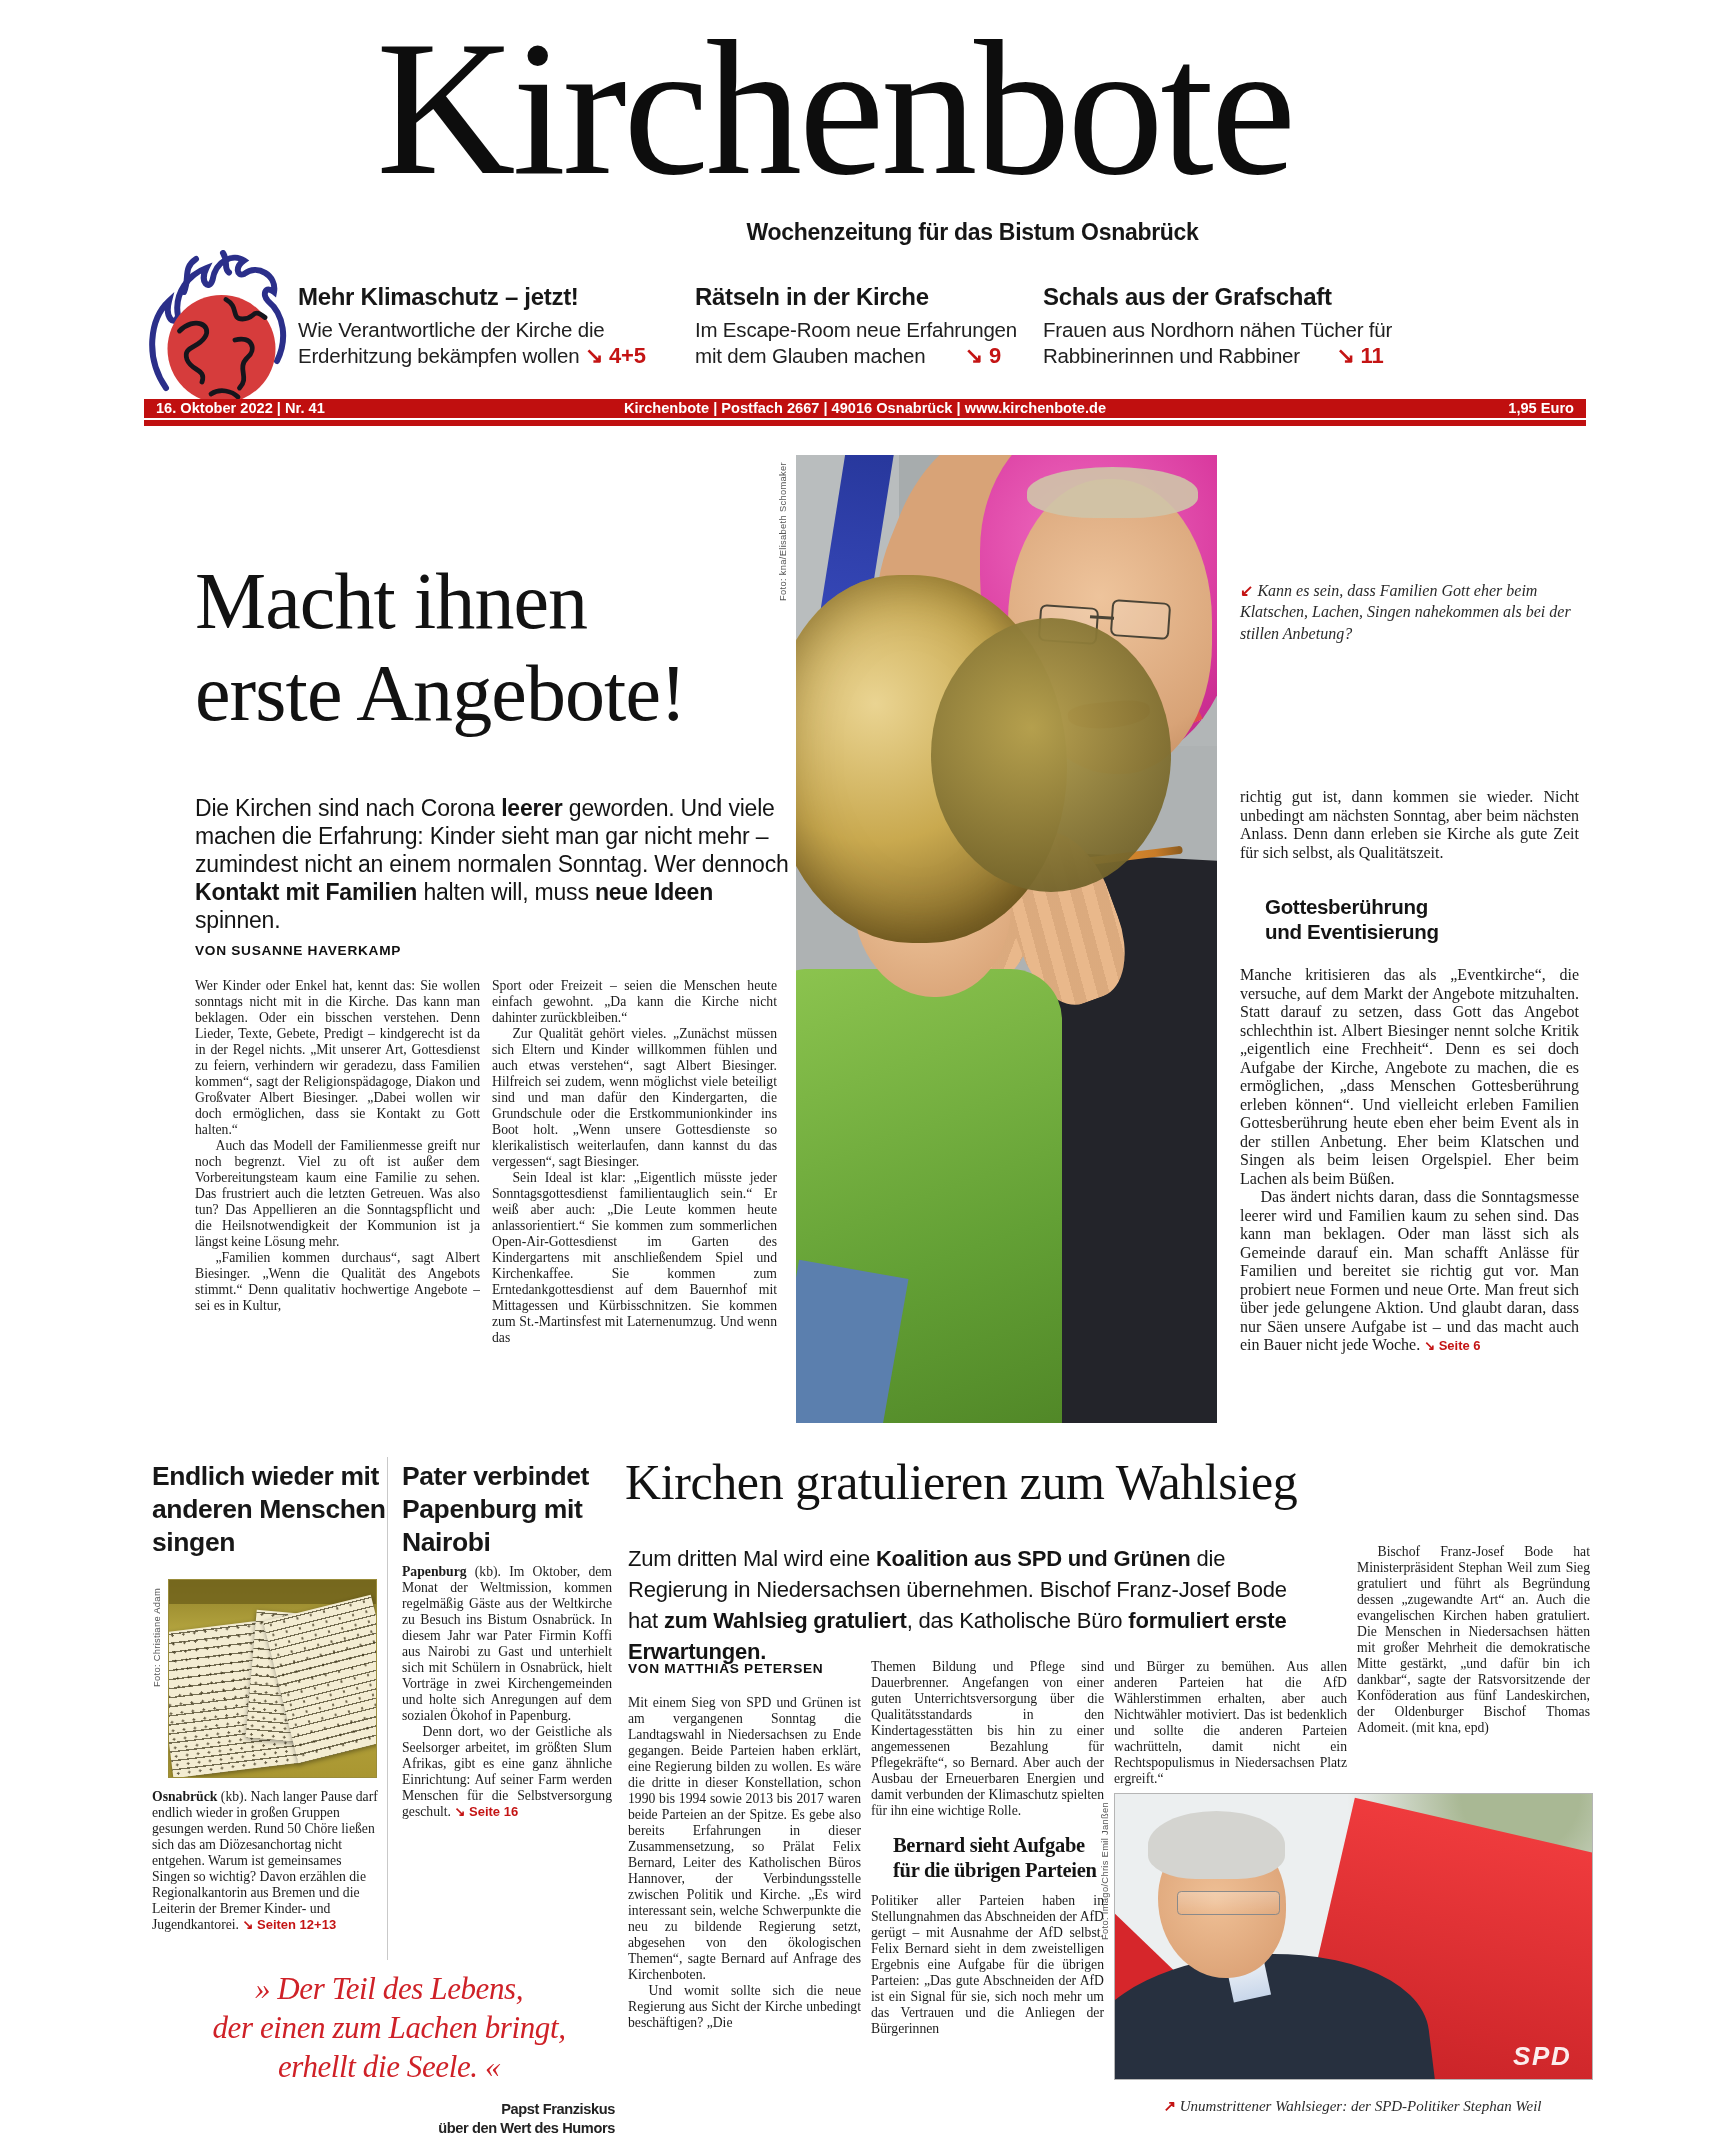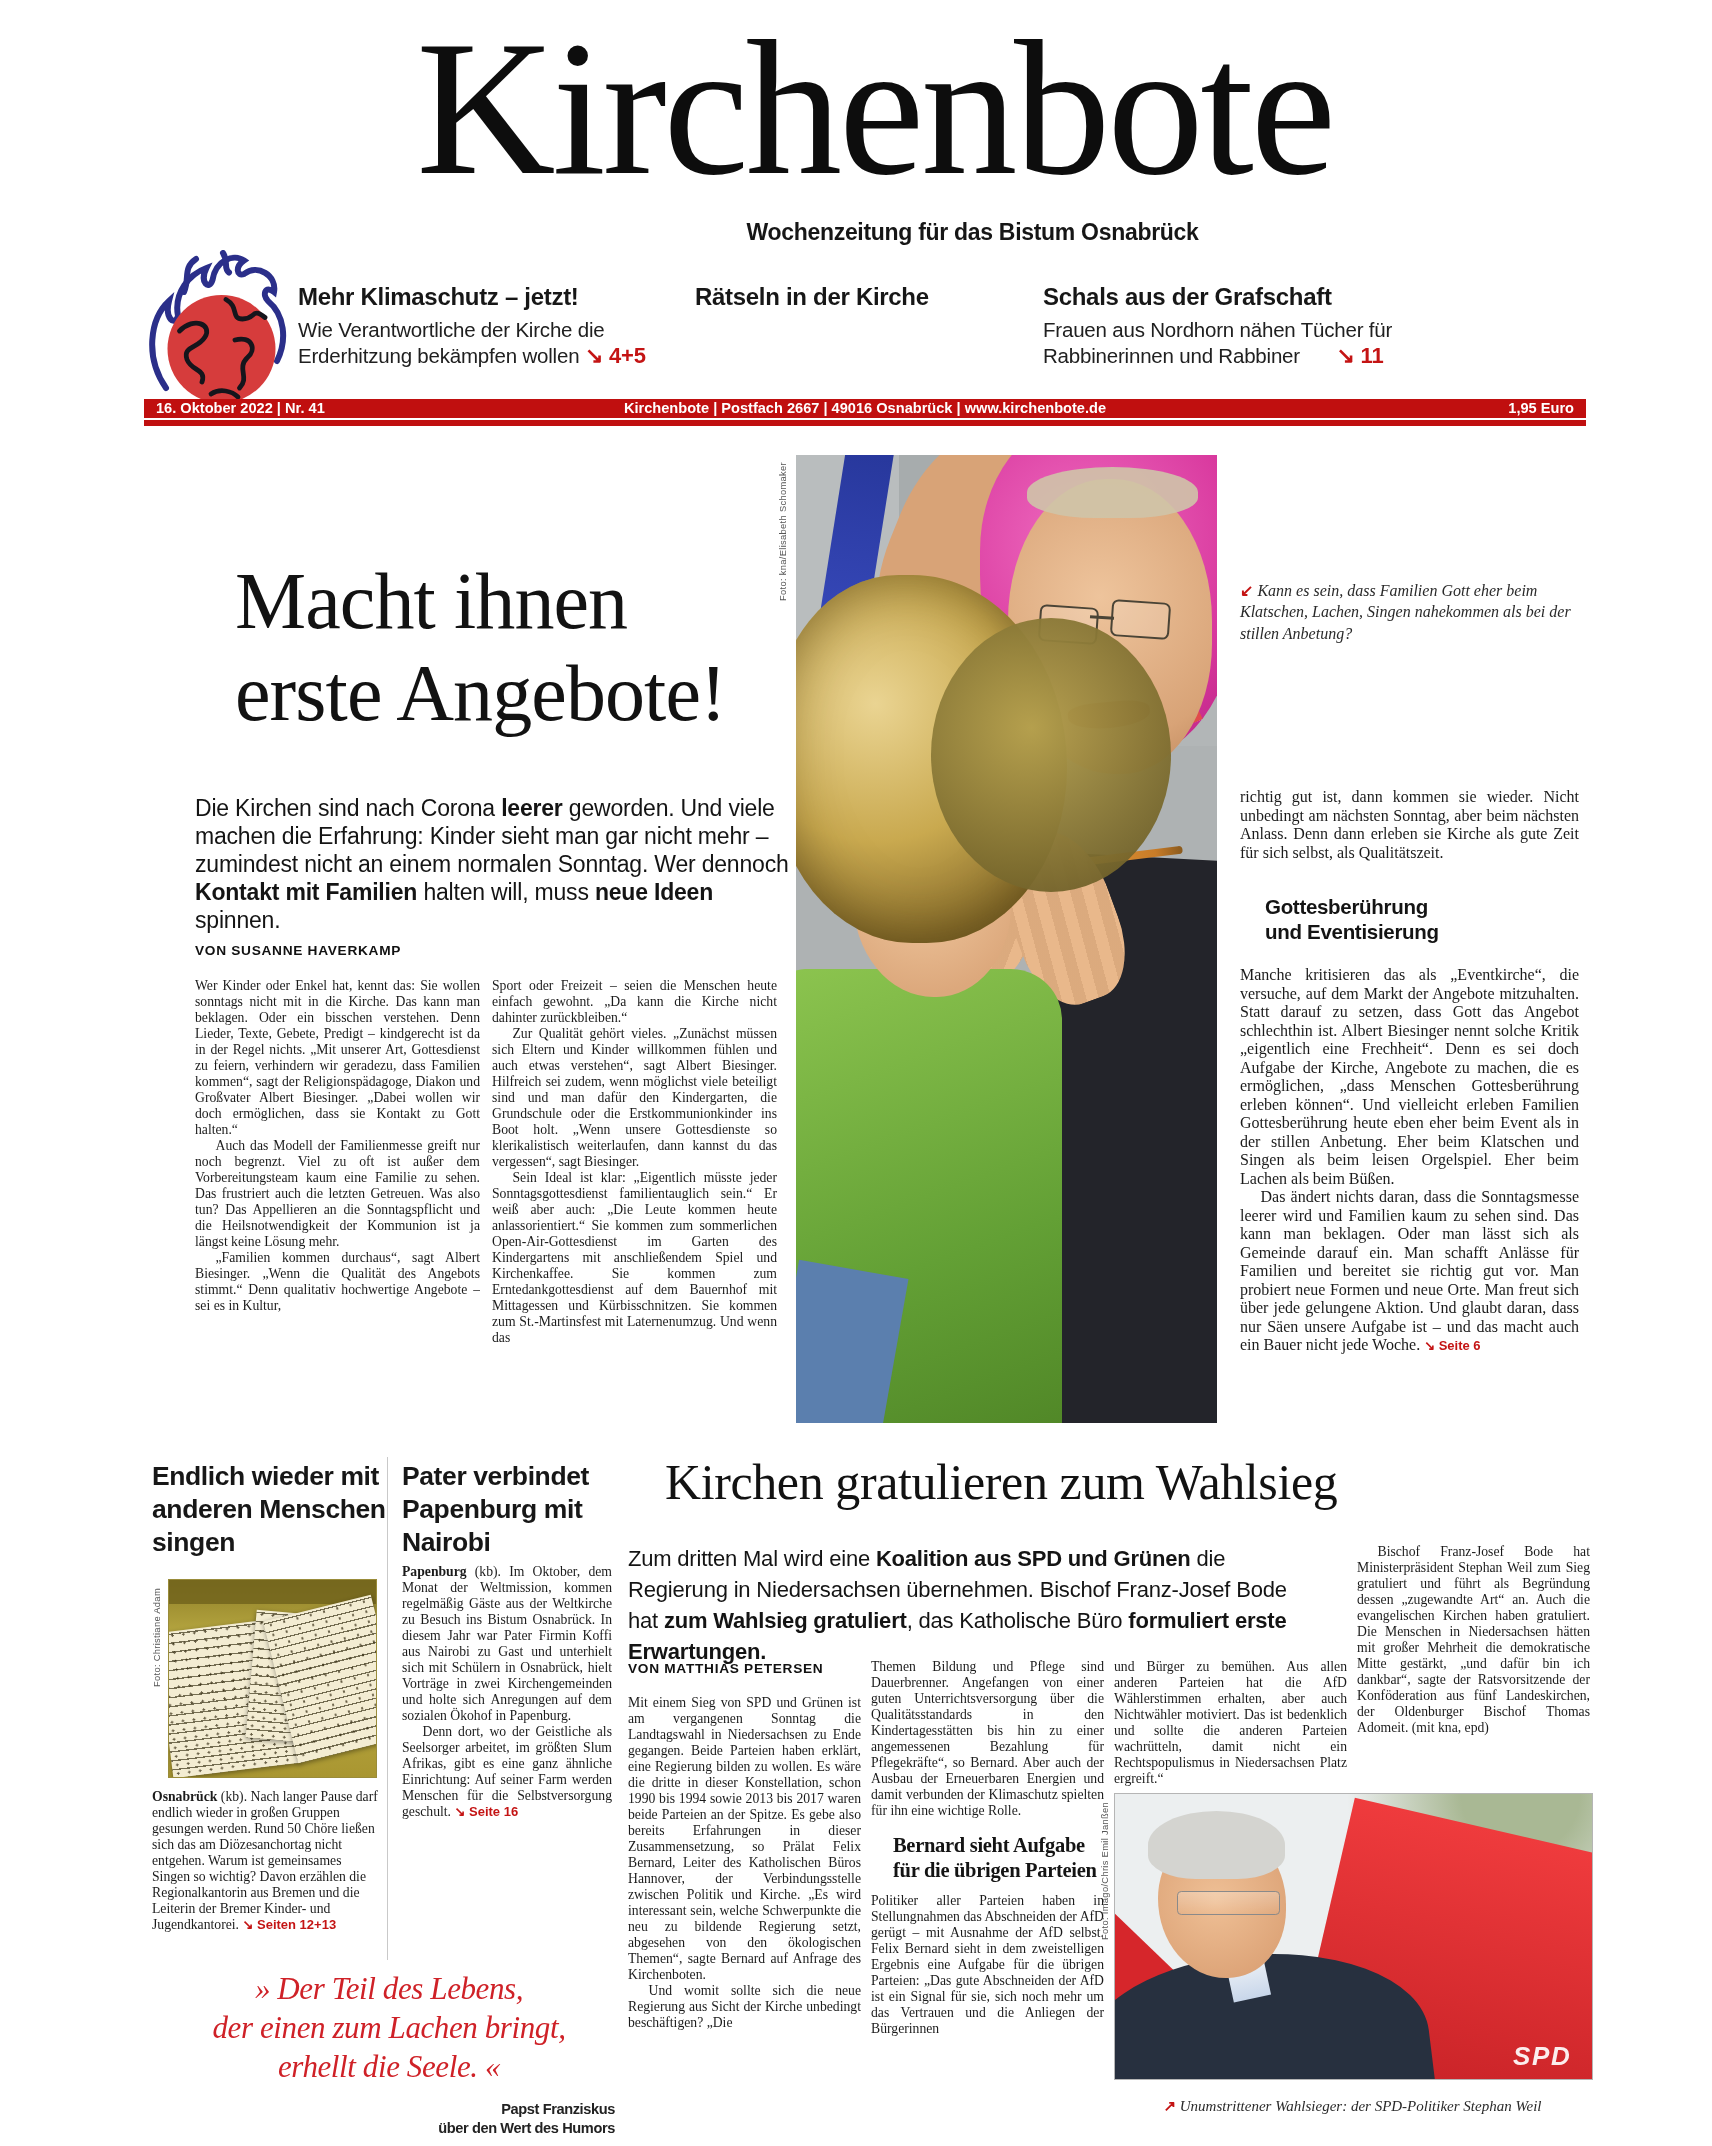--- a/index.html
+++ b/index.html
@@ -1,19 +1,19 @@
 <!DOCTYPE html>
 <html lang="de" style="font-size:13.7px"><head>
 <meta charset="utf-8">
 <style>
   html,body{margin:0;padding:0;background:#ffffff;}
   body{width:1712px;height:2146px;position:relative;overflow:hidden;
        font-family:"Liberation Sans",sans-serif;color:#1c1c1c;}
   .abs{position:absolute;}
-  .serif{font-family:"Liberation Serif",serif;margin-left:40px;}
+  .serif{font-family:"Liberation Serif",serif;}
 
   
   .masthead{left:0;top:6.8px;width:1669px;text-align:center;
     font-family:"Liberation Serif",serif;font-size:193px;line-height:1.05;
     font-weight:400;color:#0d0d0d;letter-spacing:-3.4px;}
   .subtitle{left:724px;top:219px;width:497px;text-align:center;
     font-size:23px;font-weight:bold;color:#161616;letter-spacing:-0.3px;}
 
   
   .teaser h3{margin:0 0 6.8px 0;font-size:24px;line-height:27px;color:#171717;letter-spacing:-0.3px;}
@@ -168,20 +168,22 @@
   </svg>
 </div>
 
 <div class="abs teaser" style="left:298px;top:283px;width:402px;">
   <h3>Mehr Klimaschutz – jetzt!</h3>
   <p><span>Wie Verantwortliche der Kirche die Erderhitzung bekämpfen wollen</span>
     <span class="jump"><span>↘</span> <span>4+5</span></span></p>
 </div>
 <div class="abs teaser" style="left:695px;top:283px;width:351px;">
   <h3>Rätseln in der Kirche</h3>
+  <p><span>Im Escape-Room neue Erfahrungen mit dem Glauben machen</span>
+    <span class="jump" style="margin-left:34px;"><span>↘</span> <span>9</span></span></p>
 </div>
 <div class="abs teaser" style="left:1043px;top:283px;width:385px;">
   <h3>Schals aus der Grafschaft</h3>
   <p><span>Frauen aus Nordhorn nähen Tücher für Rabbinerinnen und Rabbiner</span>
     <span class="jump" style="margin-left:31px;"><span>↘</span> <span>11</span></span></p>
 </div>
 
 <div class="abs infobar">
   <span class="ib-left">16. Oktober 2022  |  Nr. 41</span>
   <span class="ib-center">Kirchenbote  |  Postfach 2667  |  49016 Osnabrück  |  www.kirchenbote.de</span>

